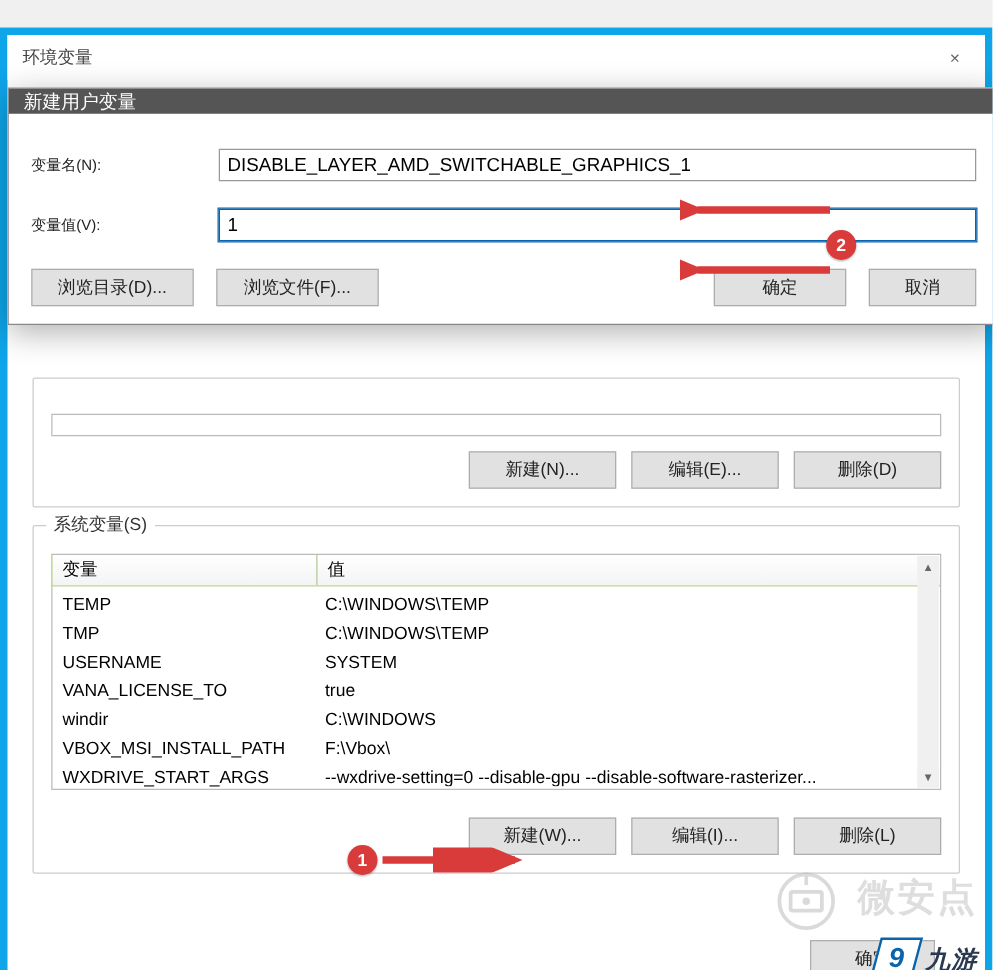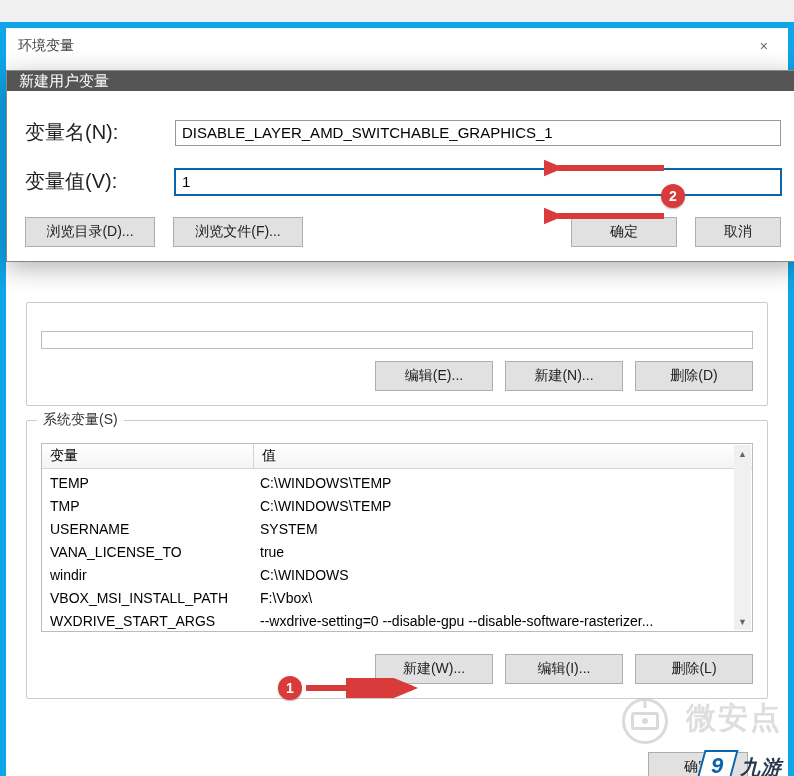--- a/index.html
+++ b/index.html
@@ -161,21 +161,21 @@
 .overlay-body {
   padding: 28px 18px 14px 18px;
 }
 .form-row {
   display: flex;
   align-items: center;
   margin-bottom: 22px;
 }
 .form-label {
   width: 150px;
-  font-size: 20px;
+  font-size: 12px;
   color: #222;
 }
 .form-input {
   flex: 1;
   height: 25px;
   border: 1px solid #999;
   font-size: 15px;
   padding: 12px 6px;
   background: #fff;
 }
@@ -268,22 +268,22 @@
   <div class="parent-titlebar">
     <span class="title">环境变量</span>
     <span class="close-x">×</span>
   </div>
 
   <div class="parent-body">
 
     <div class="group-box" style="margin-top:228px; padding-top:28px;">
       <div class="inner-box" style="height:18px;"></div>
       <div class="btn-row">
+        <button class="btn">新建(N)...</button>
         <button class="btn">编辑(E)...</button>
-        <button class="btn">新建(N)...</button>
         <button class="btn">删除(D)</button>
       </div>
     </div>
 
     <div class="group-box" style="padding-top:22px;">
       <span class="group-label">系统变量(S)</span>
       <div class="table-wrap">
         <div class="table-header-row">
           <div class="th">变量</div>
           <div class="th">值</div>

